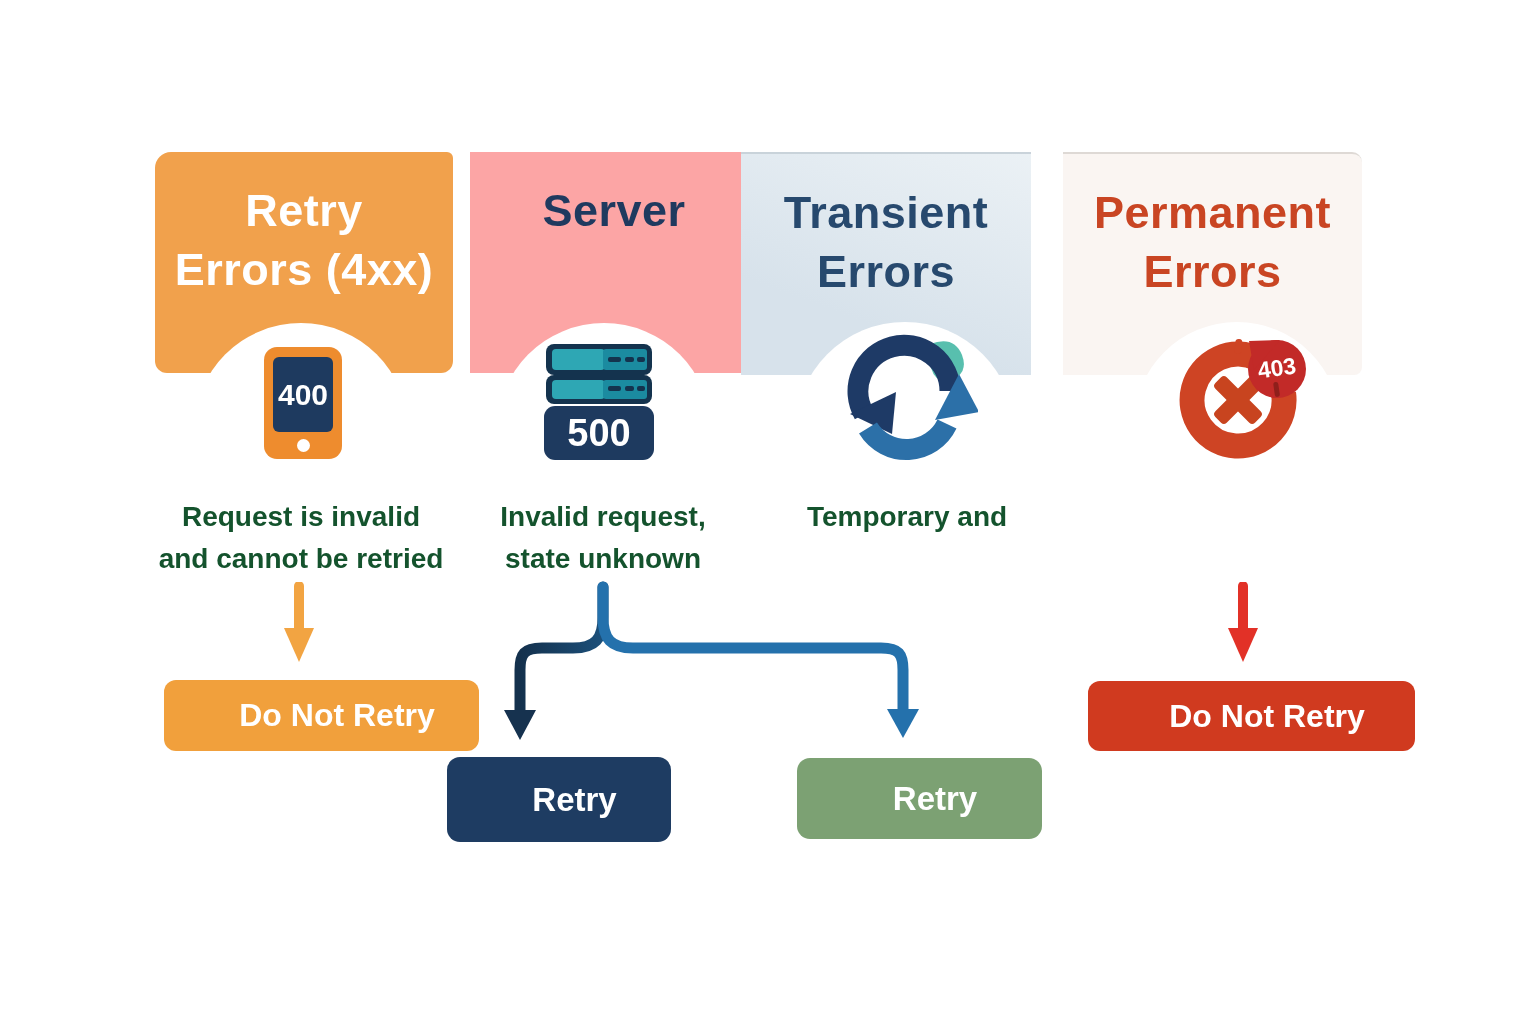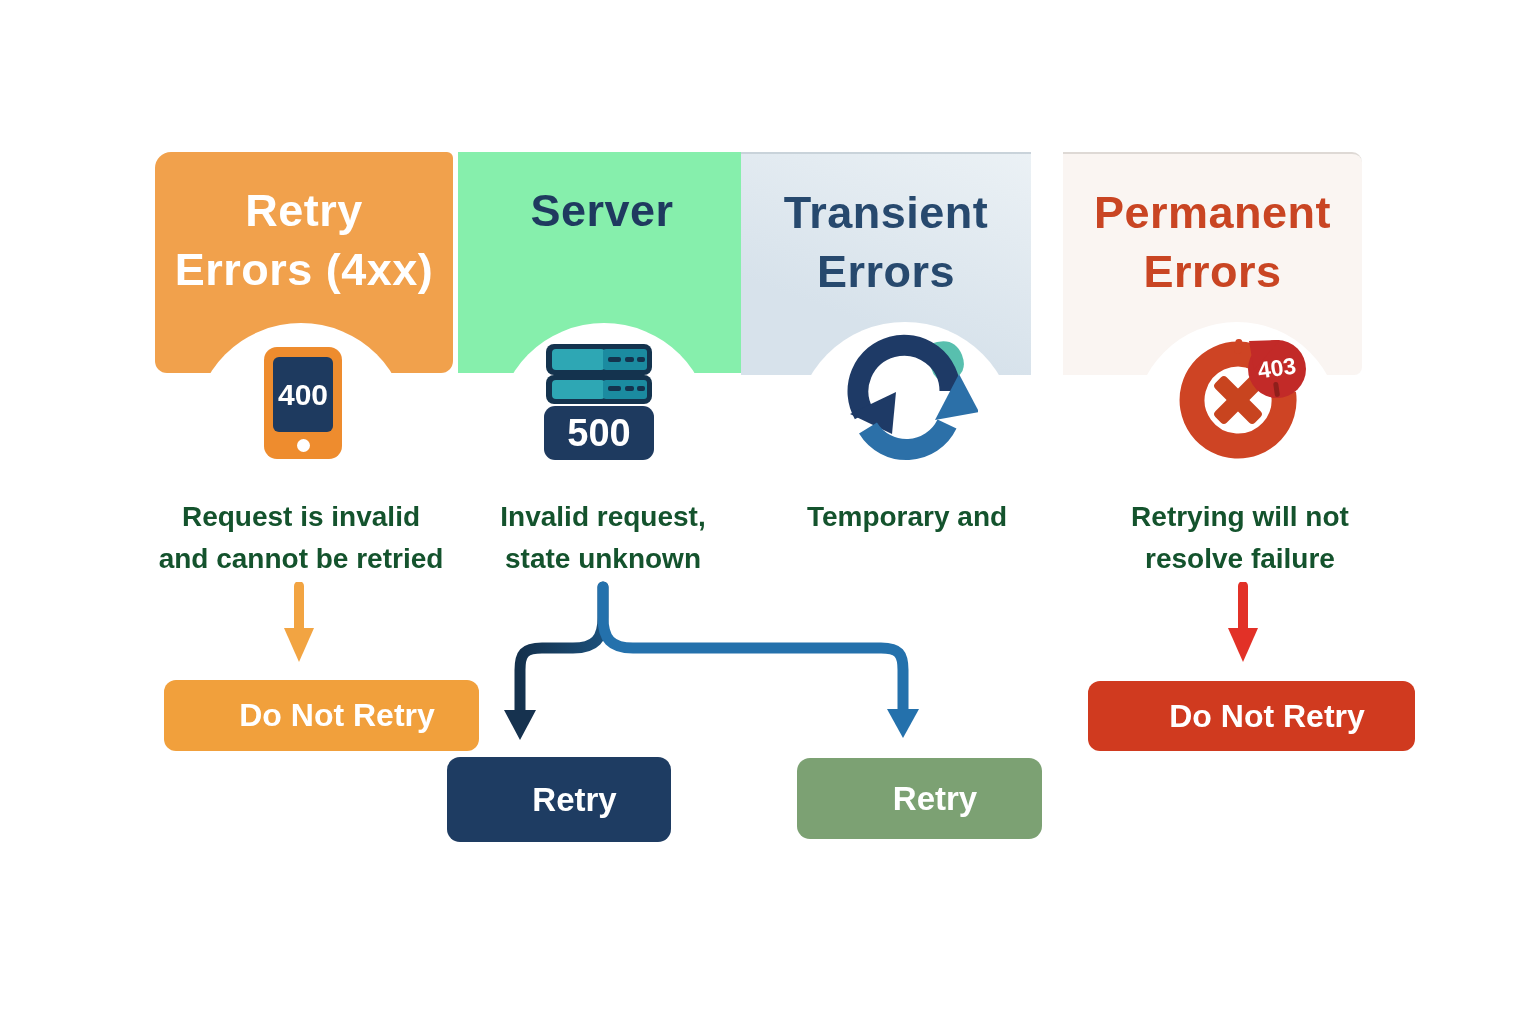--- a/index.html
+++ b/index.html
@@ -3,21 +3,21 @@
 <meta charset="utf-8">
 <style>
   html,body{margin:0;padding:0;background:#ffffff;}
   .canvas{
     position:relative;width:1536px;height:1024px;overflow:hidden;background:#ffffff;
     font-family:"Liberation Sans","DejaVu Sans",sans-serif;
   }
   
   .panel{position:absolute;top:152px;height:221px;z-index:1;}
   .panel-client{left:155px;width:298px;background:#F1A14C;border-radius:16px 6px 12px 12px;}
-  .panel-server{left:458px;width:288px;background:#86efac;}
+  .panel-server{left:470px;width:288px;background:#fca5a5;}
   .panel-transient{left:741px;width:290px;background:linear-gradient(200deg,#EBF1F5 0%,#D7E2EB 70%);border-top:2px solid rgba(170,175,180,.30);}
   .panel-permanent{left:1063px;width:299px;background:#FAF5F2;border-top:2px solid rgba(170,165,160,.35);border-radius:0 10px 8px 0;}
   .panel-title{
     position:absolute;top:30px;left:0;width:100%;text-align:center;
     font-size:45px;font-weight:700;line-height:1.3;letter-spacing:.5px;
   }
   .panel-client  .panel-title{color:#ffffff;}
   .panel-server  .panel-title{color:#1F3A5F;}
   .panel-transient .panel-title{color:#27496E;}
   .panel-permanent .panel-title{color:#C94523;}
@@ -140,24 +140,20 @@
     <div>Request is invalid</div>
     <div>and cannot be retried</div>
   </div>
   <div class="desc desc-2">
     <div>Invalid request,</div>
     <div>state unknown</div>
   </div>
   <div class="desc desc-3">
     <div>Temporary and</div>
   </div>
-  <div class="desc desc-4">
-    <div>Retrying will not</div>
-    <div>resolve failure</div>
-  </div>
 
   <svg class="arrow-abs" style="left:281px;top:582px;" width="36" height="84" viewBox="0 0 36 84">
     <line x1="18" y1="4" x2="18" y2="50" stroke="#F2A442" stroke-width="10" stroke-linecap="round"></line>
     <polygon points="18,80 3,46 33,46" fill="#F2A442"></polygon>
   </svg>
 
   <svg class="arrow-abs" style="left:1225px;top:582px;" width="36" height="84" viewBox="0 0 36 84">
     <line x1="18" y1="4" x2="18" y2="50" stroke="#E23127" stroke-width="10" stroke-linecap="round"></line>
     <polygon points="18,80 3,46 33,46" fill="#E23127"></polygon>
   </svg>

